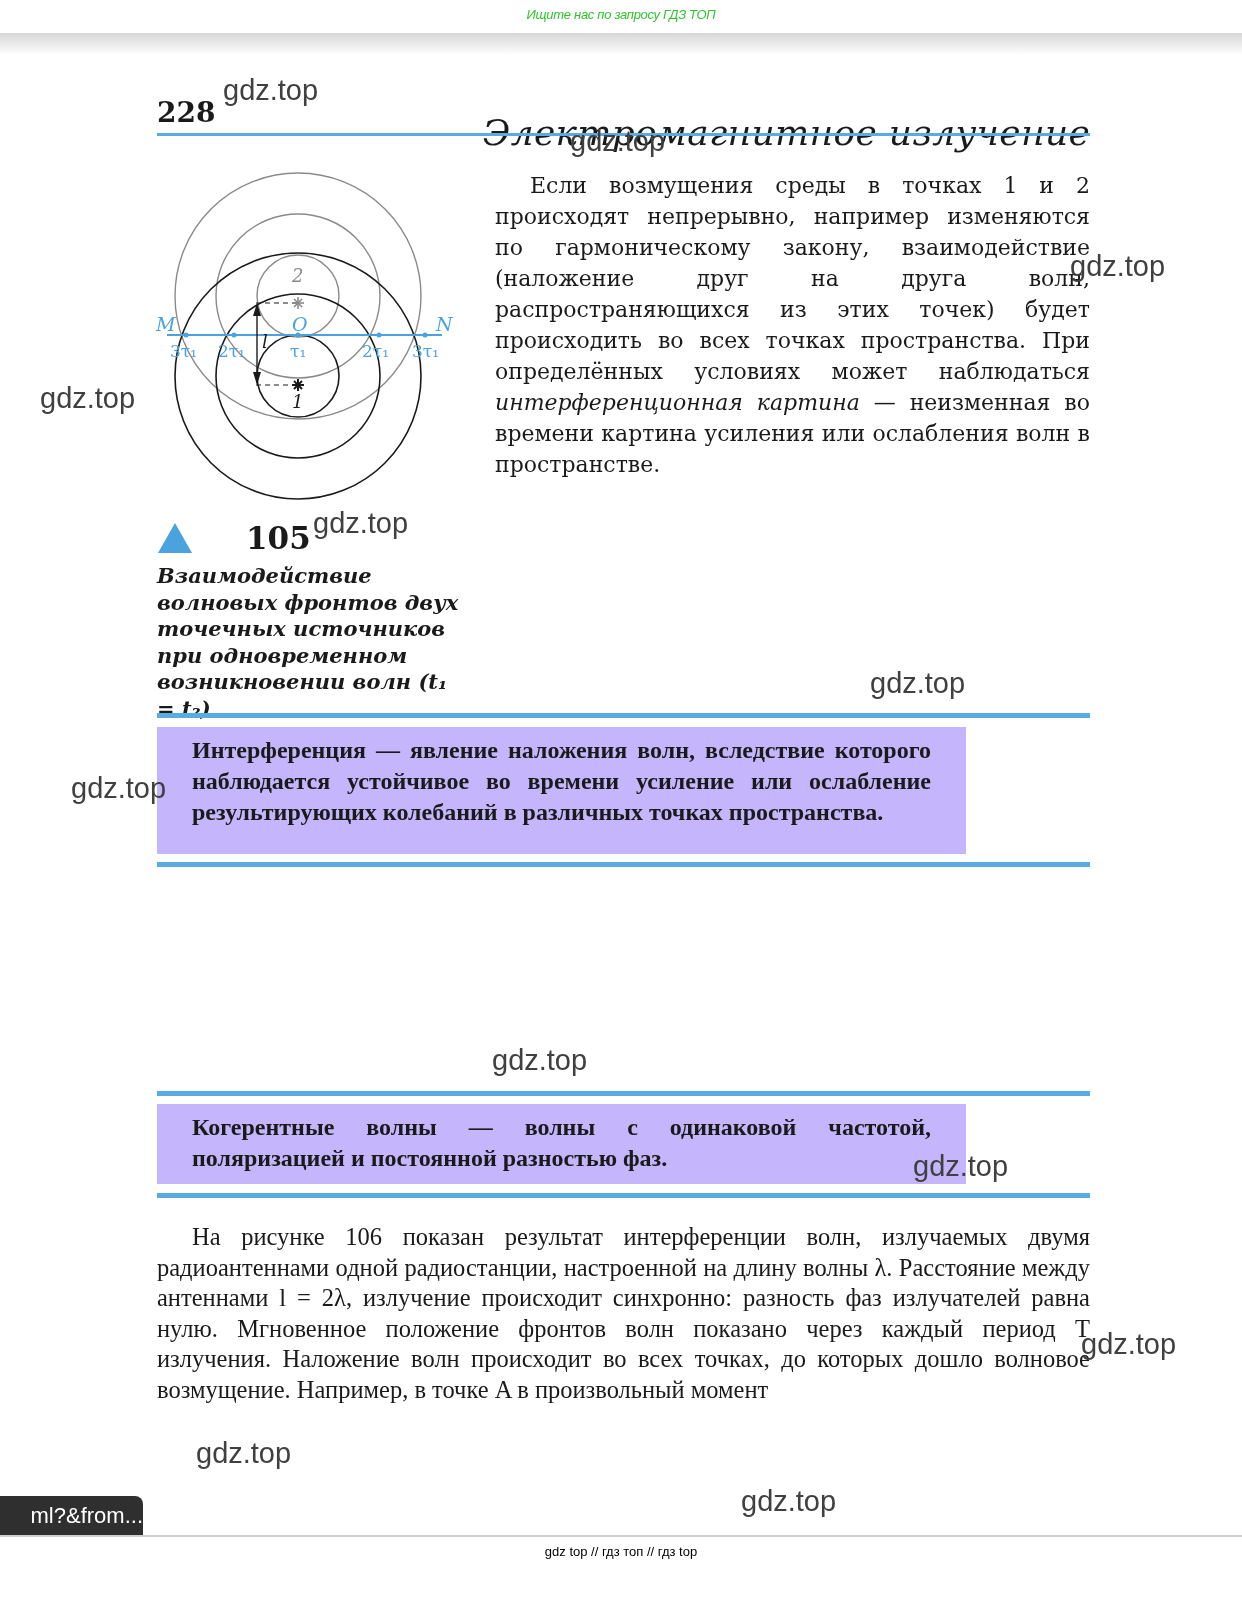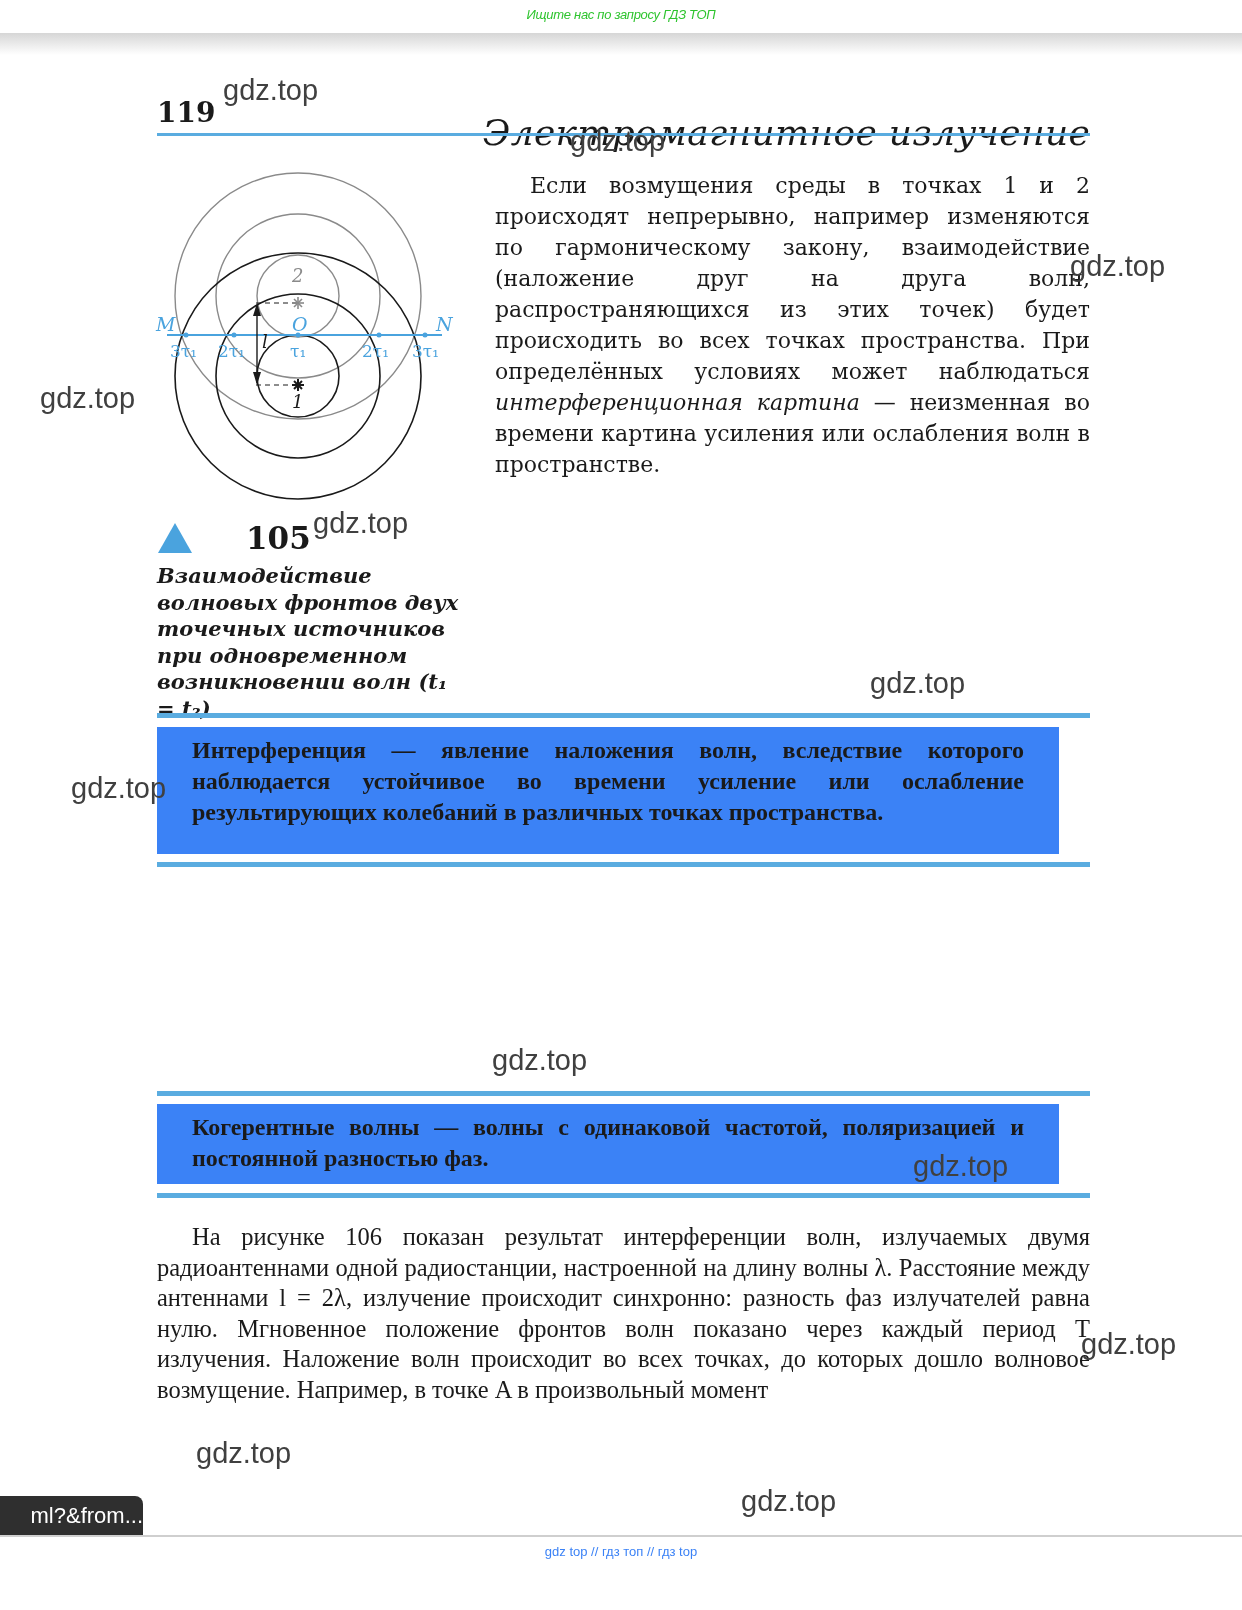--- a/index.html
+++ b/index.html
@@ -12,38 +12,38 @@
   .runhead { right:152px; top:112px; font-size:36px; font-weight:normal; font-style:italic; letter-spacing:0.3px; }
   .hrule { left:157px; width:933px; height:3px; background:#5aace0; }
   .wm { font-family:"Liberation Sans", sans-serif; font-size:29px; color:#404040; position:absolute; }
   .body-text { font-size:22px; line-height:31px; text-align:justify; }
   .body-text p { margin:0; text-indent:35px; }
   .col-right { left:495px; top:170px; width:595px; }
   .figcap-num { left:158px; top:520px; display:flex; align-items:center; }
   .triangle { width:0; height:0; border-left:17px solid transparent; border-right:17px solid transparent; border-bottom:30px solid #4aa3de; margin-right:8px; }
   .fignum { font-size:31px; font-weight:bold;margin-left:46px; }
   .figcap { left:157px; top:563px; width:310px; font-size:21px; line-height:26.5px; font-style:italic; font-weight:bold; }
-  .defbox { left:157px; width:902px; background:#3b82f6; }
+  .defbox { left:157px; width:809px; background:#c4b5fd; }
   .defbox .inner { padding:8px 35px 0 35px; font-family:"Liberation Serif", serif; font-size:24px; line-height:31px; font-weight:bold; text-align:justify; }
   .full { left:157px; width:933px; }
   .full .body-text, .full.body-text { font-family:"Liberation Serif", serif; font-size:24.5px; line-height:30.5px; }
   .urltip { left:0; top:1496px; width:143px; height:48px; background:#2f2f2f; border-radius:0 8px 0 0; color:#fff; font-family:"Liberation Sans", sans-serif; font-size:22px; line-height:40px; white-space:nowrap; overflow:hidden; text-align:right; padding-right:0; }
   .bottombar { position:absolute; left:0; top:1535px; width:1242px; height:75px; border-top:2px solid #cfcfcf; background:#fff; text-align:center; }
-  .bottombar span { font-family:"Liberation Sans", sans-serif; font-size:13px; color:#3b82f6; line-height:30px; }
+  .bottombar span { font-family:"Liberation Sans", sans-serif; font-size:13px; color:#000000; line-height:30px; }
   i.m { font-style:italic; }
 </style>
 </head>
 <body>
 
 <div class="topbar">
   <span>Ищите нас по запросу ГДЗ ТОП</span>
 </div>
 <div class="topshadow"></div>
 
-<div class="abs pagenum">119</div>
+<div class="abs pagenum">228</div>
 <div class="abs runhead">Электромагнитное излучение</div>
 <div class="abs hrule" style="top:133px;"></div>
 
 <svg class="abs" style="left:150px; top:160px;" width="310" height="350" viewBox="150 160 310 350">
   <g fill="none" stroke="#8a8a8a" stroke-width="1.4">
     <circle cx="298" cy="296" r="41"></circle>
     <circle cx="298" cy="296" r="82"></circle>
     <circle cx="298" cy="296" r="123"></circle>
   </g>
   <g fill="none" stroke="#1a1a1a" stroke-width="1.6">

